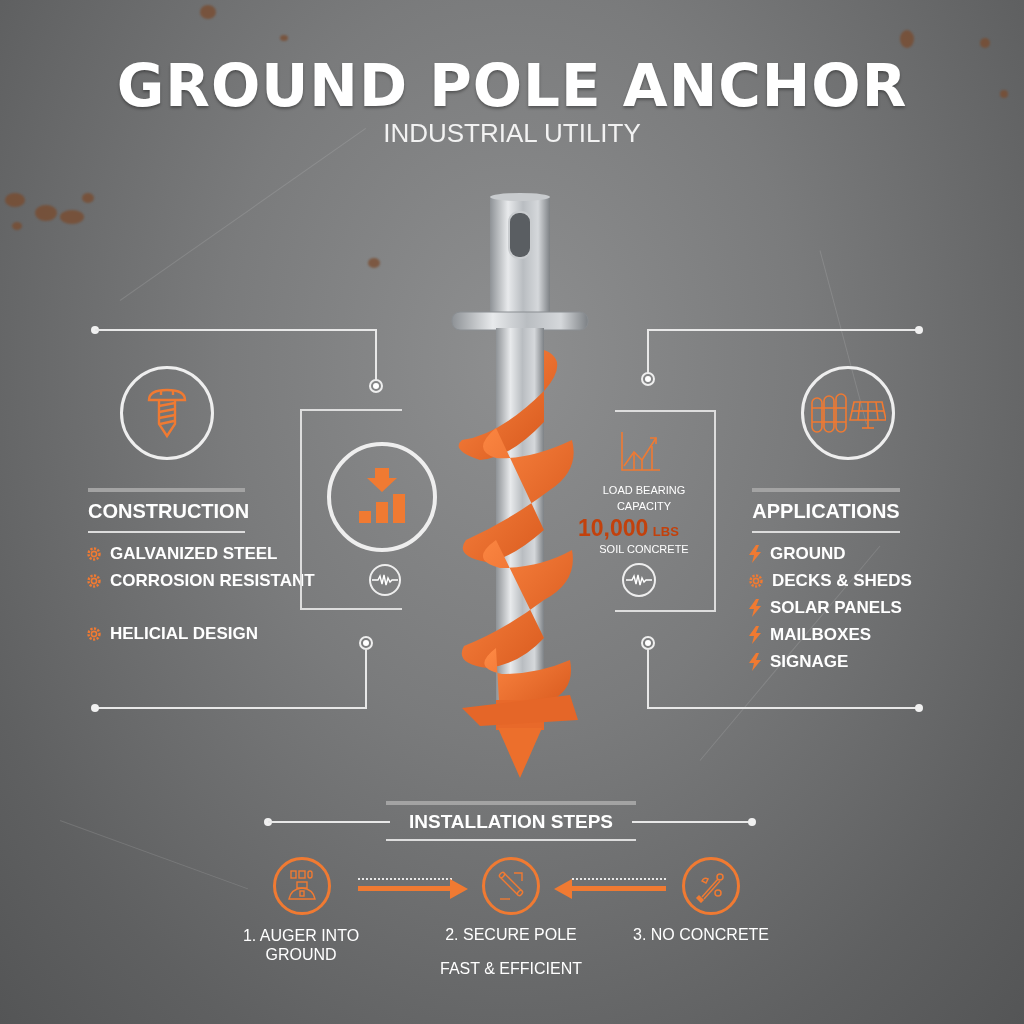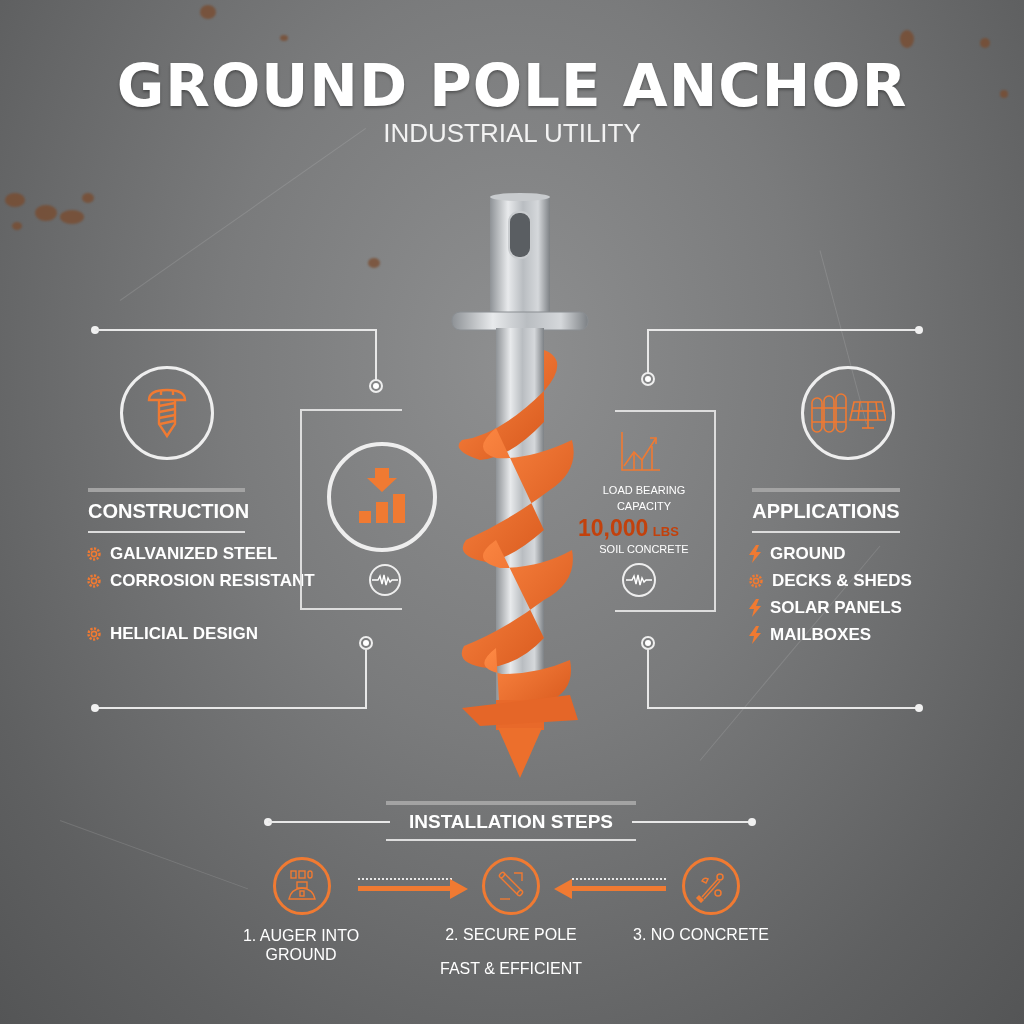--- a/index.html
+++ b/index.html
@@ -227,20 +227,26 @@
         <polygon points="8,0 1,10 6,10 4,18 13,7 8,7 11,0" fill="#f07a32"></polygon>
       </svg>
     <span>SOLAR PANELS</span>
   </li>
   <li>
     <svg width="14" height="18" viewBox="0 0 14 18">
         <polygon points="8,0 1,10 6,10 4,18 13,7 8,7 11,0" fill="#f07a32"></polygon>
       </svg>
     <span>MAILBOXES</span>
   </li>
+  <li>
+    <svg width="14" height="18" viewBox="0 0 14 18">
+        <polygon points="8,0 1,10 6,10 4,18 13,7 8,7 11,0" fill="#f07a32"></polygon>
+      </svg>
+    <span>SIGNAGE</span>
+  </li>
 </ul>
 
 <div>
   <div class="dot" style="left:264px;top:818px;"></div>
   <div class="line" style="left:268px;top:821px;width:122px;height:2px;"></div>
   <div class="line" style="left:632px;top:821px;width:120px;height:2px;"></div>
   <div class="dot" style="left:748px;top:818px;"></div>
 </div>
 <div class="heading" style="left:386px;top:801px;width:250px;font-size:19px;padding:6px 0;">INSTALLATION STEPS</div>
 

